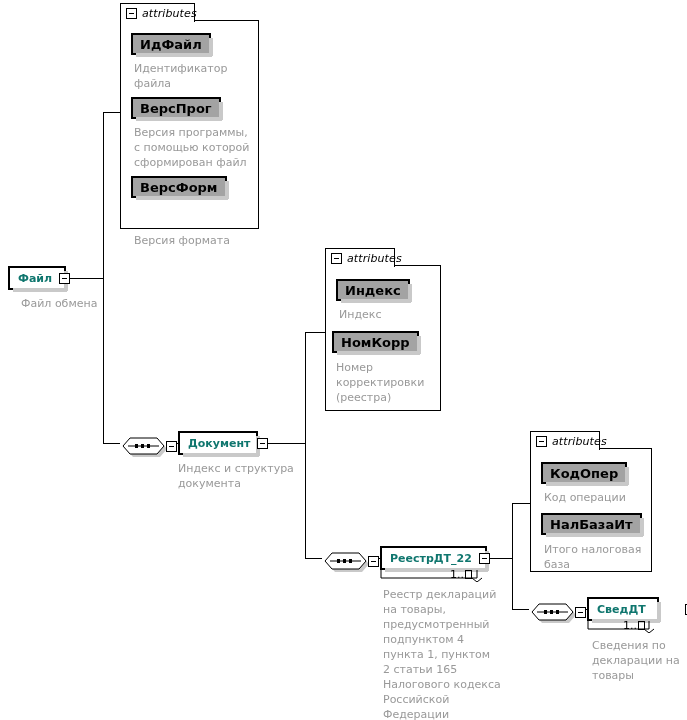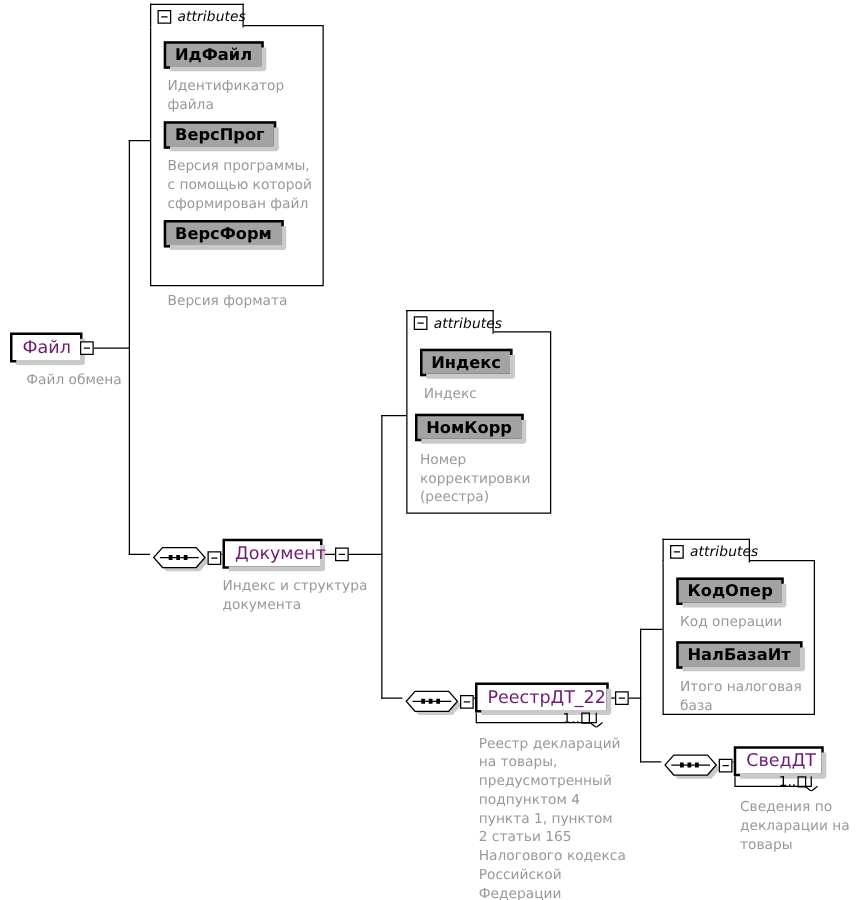--- a/index.html
+++ b/index.html
@@ -159,23 +159,23 @@
     position: absolute;
     box-sizing: border-box;
     border: 2px solid #000000;
     background: #ffffff;
     height: 24px;
     display: flex;
     align-items: center;
     z-index: 5;
   }
   .node .node-label {
-    font-weight: normal;
-    font-size: 14px;
-    color: #701a75;
+    font-weight: bold;
+    font-size: 11px;
+    color: #0f766e;
     white-space: nowrap;
     padding: 0 7px 0 8px;
     flex: 1 1 auto;
     text-align: center;
   }
   .node .node-exp-wrap {
     display: flex;
     align-items: center;
     padding-right: 3px;
     flex: 0 0 auto;

